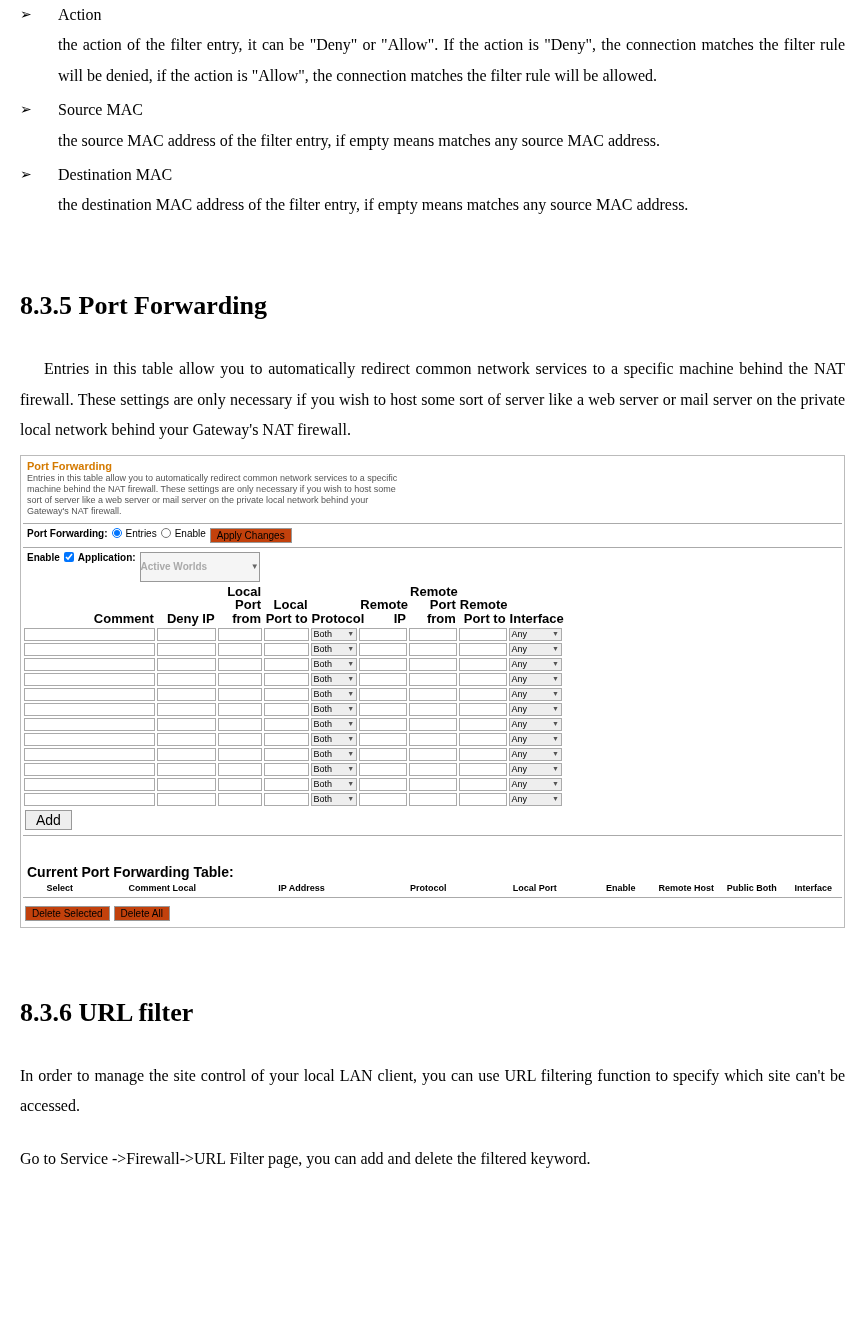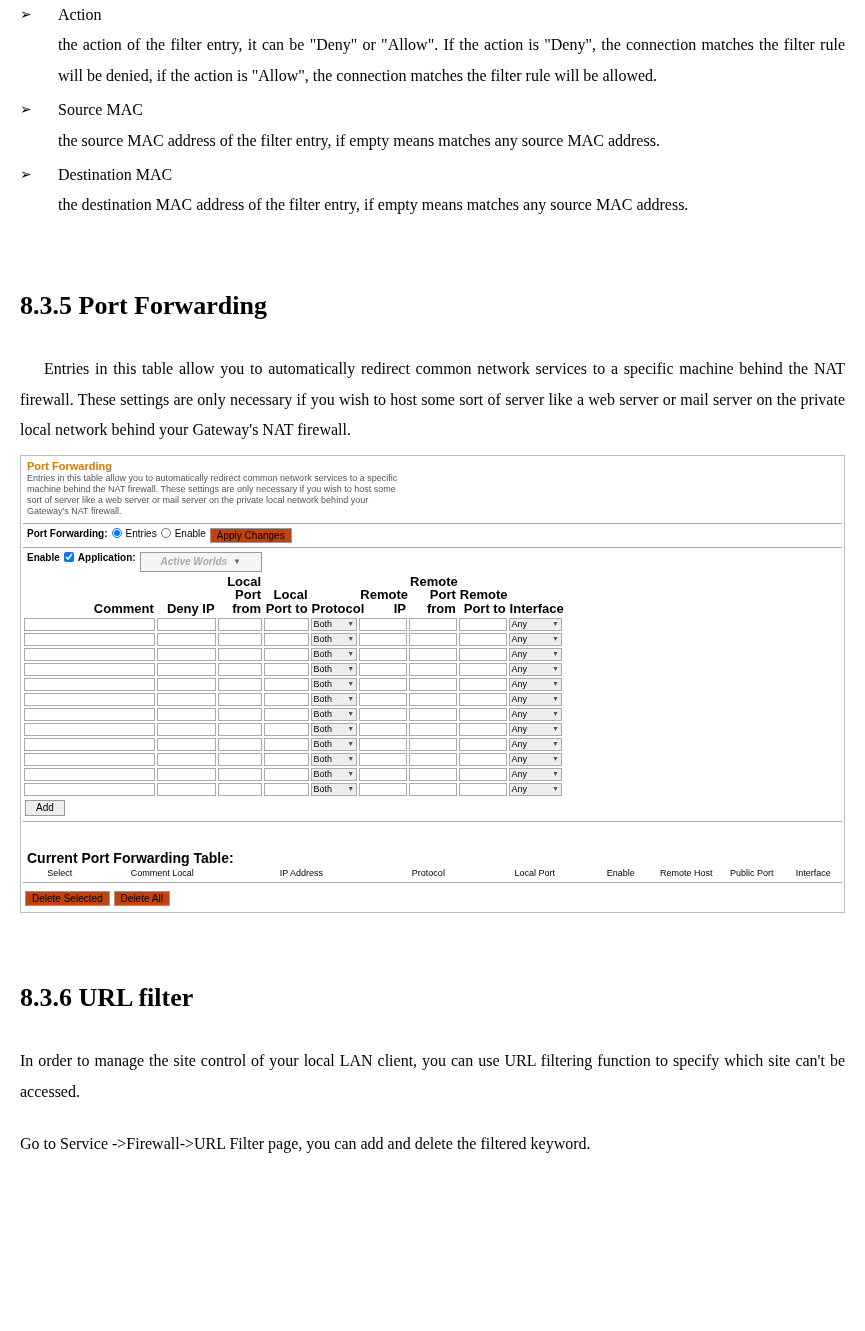--- a/index.html
+++ b/index.html
@@ -73,28 +73,27 @@
       background: #c2410c;
       border: 1px solid #999;
       font-size: 10px;
       padding: 1px 6px;
       font-weight: normal;
     }
     .ui-select {
       background: #f5f5f5;
       border: 1px solid #999;
       font-size: 10px;
-      padding: 0 20px;
+      padding: 0 0;
       display: inline-flex;
       align-items: center;
       justify-content: space-between;
       min-width: 120px;
-      height: 20px;
+      height: 30px;
       color: #aaa;
-      font-style: italic;
     }
     .ui-select .arrow {
       color: #666;
       font-size: 8px;
       margin-left: 6px;
     }
     .ui-hr {
       border: none;
       border-top: 1px solid #aaa;
       margin: 2px 0;
@@ -132,39 +131,39 @@
       display: inline-flex;
       align-items: center;
       justify-content: space-between;
       padding: 0 2px;
       font-size: 9px;
     }
     .ui-small-select .arrow { font-size: 7px; color: #555; }
     .ui-add-btn {
       background: #eee;
       border: 1px solid #999;
-      font-size: 10px;
+      font-size: 14px;
       padding: 1px 10px;
       margin: 3px 2px;
       display: inline-block;
     }
     .ui-bold-label {
       font-weight: bold;
       font-size: 14px;
       padding: 6px 4px 2px 4px;
       margin-top: 22px;
     }
     .current-table {
       width: 100%;
       border-collapse: collapse;
       font-size: 9px;
     }
     .current-table th {
       font-size: 9px;
-      font-weight: normal;
+      font-weight: bold;
       text-align: center;
       padding: 1px 4px;
       line-height: 1.05;
     }
     .footer-btns {
       display: flex;
       gap: 4px;
       padding: 6px 2px 4px 2px;
     }
   </style>
@@ -630,21 +629,21 @@
   <table class="current-table">
     <tbody>
         <tr>
       <th style="width:9%">Select</th>
       <th style="width:16%">Comment Local</th>
       <th style="width:18%">IP Address</th>
       <th style="width:13%">Protocol</th>
       <th style="width:13%">Local Port</th>
       <th style="width:8%">Enable</th>
       <th style="width:8%">Remote Host</th>
-      <th style="width:8%">Public Port</th>
+      <th style="width:8%">Public Both</th>
       <th style="width:7%">Interface</th>
     </tr>
   </tbody>
     </table>
   <hr class="ui-hr">
   <div class="footer-btns">
     <button class="ui-btn">Delete Selected</button>
     <button class="ui-btn">Delete All</button>
   </div>
 </div>

